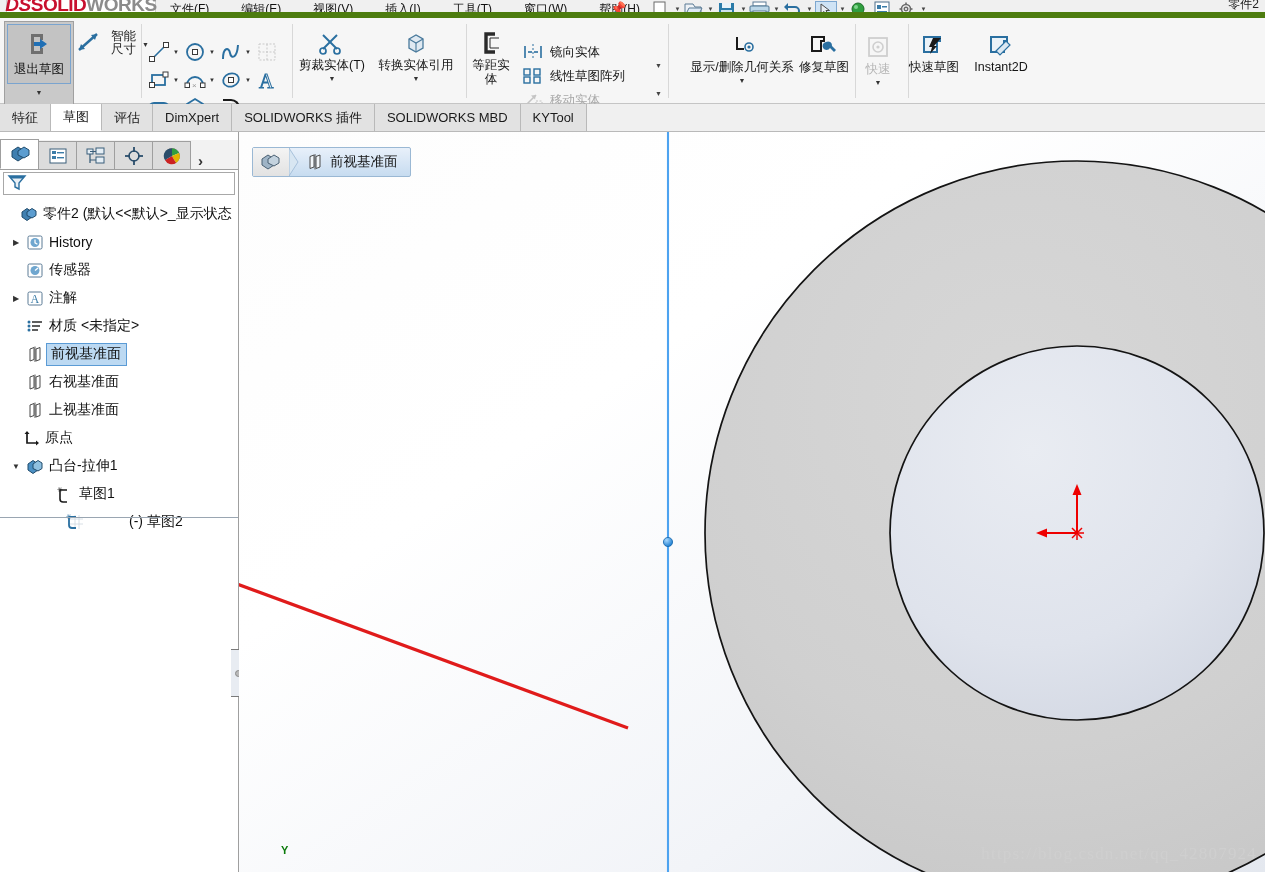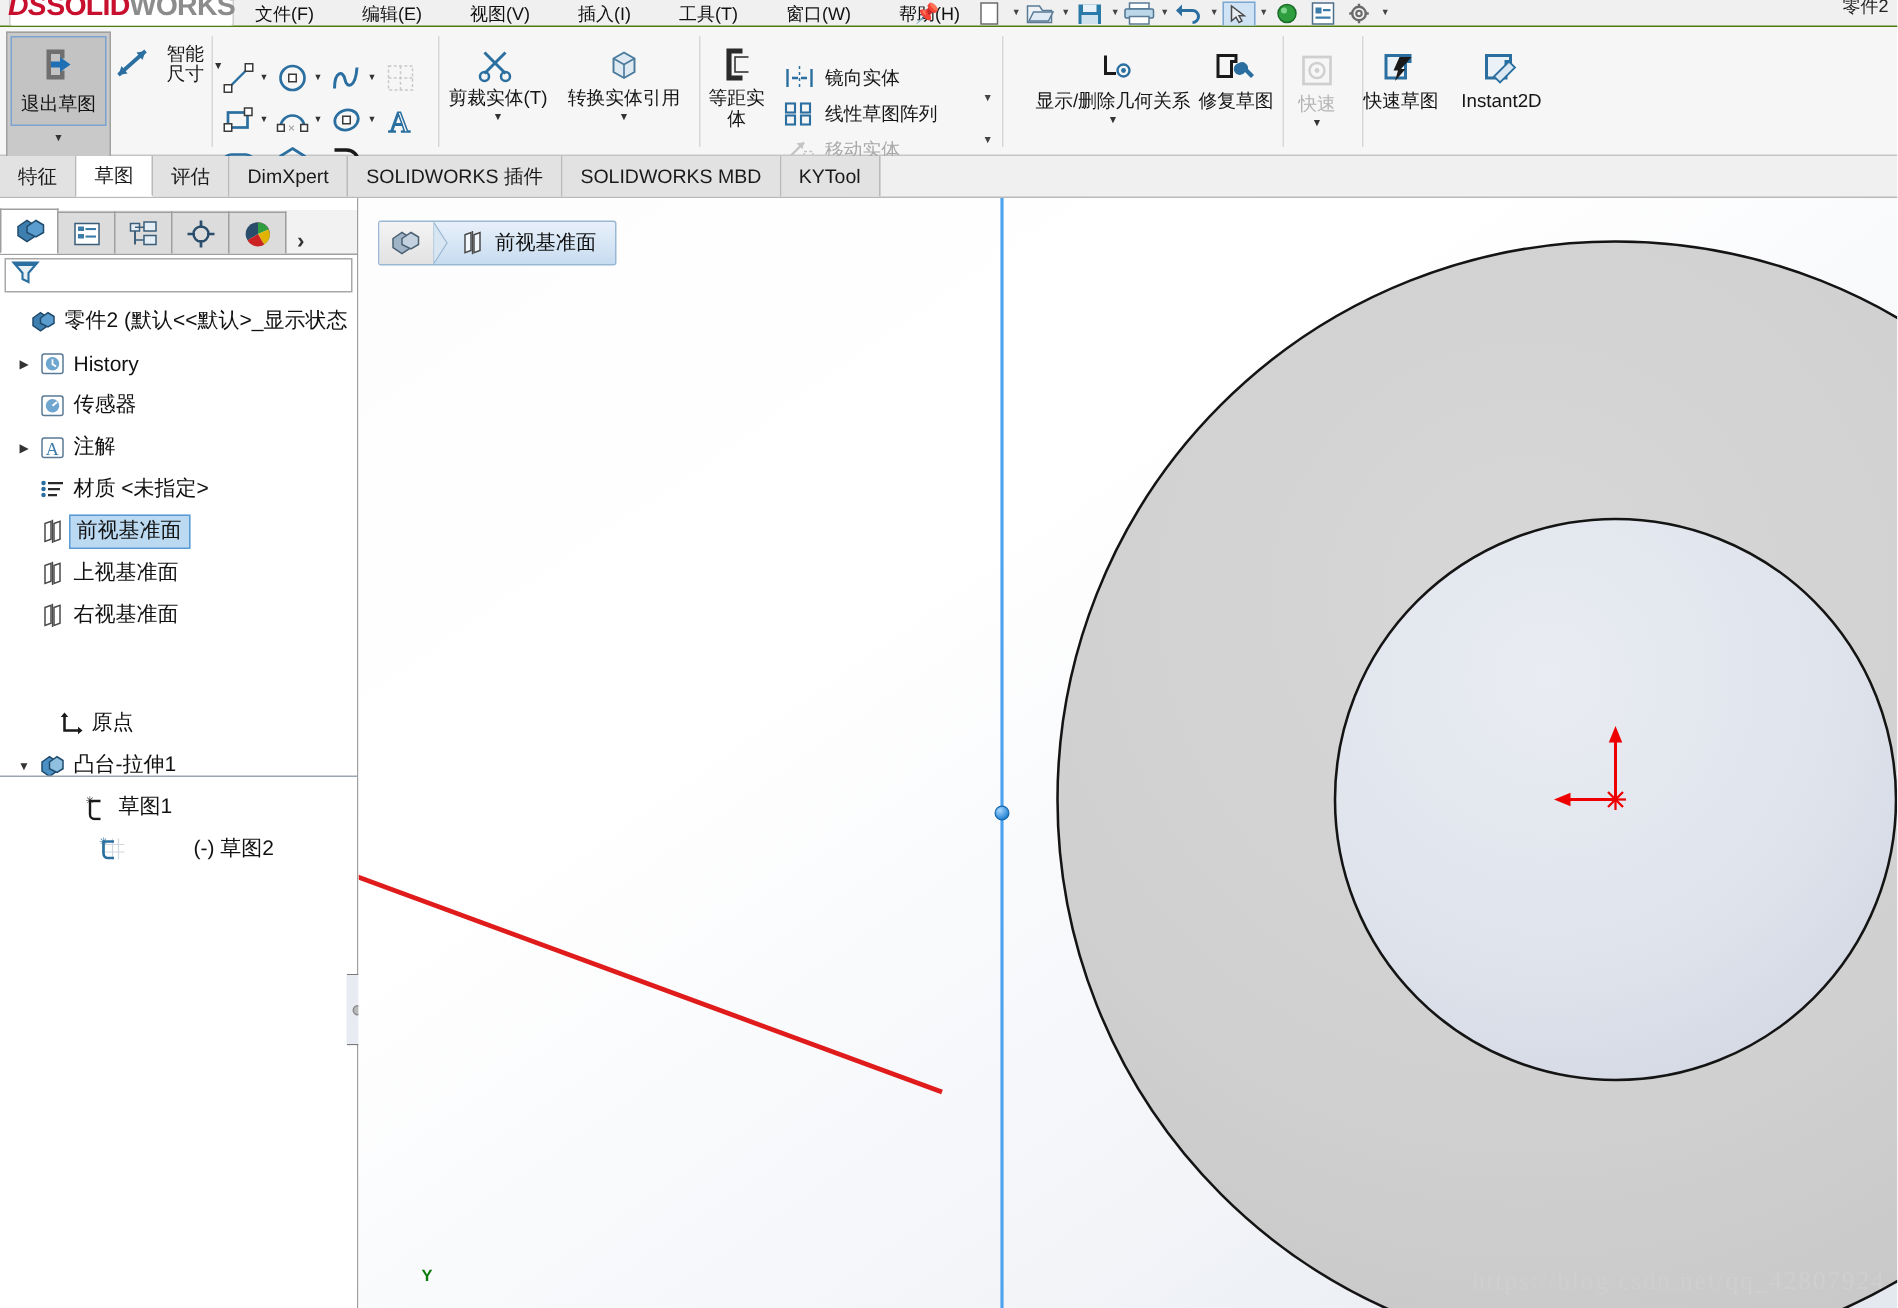--- a/index.html
+++ b/index.html
@@ -8,21 +8,21 @@
     width: 1265px; height: 872px;
     overflow: hidden;
     font-family: "Liberation Sans", "DejaVu Sans", sans-serif;
     background: #ffffff;
   }
   #app { position: relative; width: 1265px; height: 872px; overflow: hidden; }
 
   
   .menubar {
     position: absolute; left: 0; top: 0; width: 1265px; height: 18px;
-    background: #f0f0f0; border-bottom: 1px solid #4d7c0f;
+    background: #f0f0f0; border-bottom: 6px solid #4d7c0f;
     overflow: hidden;
   }
   .logo-tab {
     position: absolute; left: 6px; top: -16px; width: 150px; height: 34px;
     background: #ffffff; border: 1px solid #cfcfcf; border-top: none;
     border-radius: 0 0 3px 3px;
     display: flex; align-items: flex-end; justify-content: center;
     padding-bottom: 1px;
   }
   .logo-text { font-size: 19px; font-weight: bold; letter-spacing: -0.5px; white-space: nowrap; }
@@ -732,36 +732,36 @@
 
       <div class="trow" style="padding-left:8px;">
         <span class="exp"></span>
         <span class="ti">
           <svg width="18" height="17">
               <path d="M4 3 l4 -1.5 v12 l-4 1.5z" fill="#fff" stroke="#4a4a4a"></path>
               <path d="M10 3 l4 -1.5 v12 l-4 1.5z" fill="#fff" stroke="#4a4a4a"></path>
               <line x1="9" y1="0.5" x2="9" y2="16" stroke="#4a4a4a" stroke-width="0.9"></line>
             </svg>
         </span>
-        <span class="tl">上视基准面</span>
+        <span class="tl">右视基准面</span>
       </div>
 
       <div class="trow" style="padding-left:8px;">
         <span class="exp"></span>
         <span class="ti">
           <svg width="18" height="17">
               <path d="M4 3 l4 -1.5 v12 l-4 1.5z" fill="#fff" stroke="#4a4a4a"></path>
               <path d="M10 3 l4 -1.5 v12 l-4 1.5z" fill="#fff" stroke="#4a4a4a"></path>
               <line x1="9" y1="0.5" x2="9" y2="16" stroke="#4a4a4a" stroke-width="0.9"></line>
             </svg>
         </span>
-        <span class="tl">右视基准面</span>
-      </div>
-
-      <div class="trow" style="padding-left:20px;margin-top:44px;">
+        <span class="tl">上视基准面</span>
+      </div>
+
+      <div class="trow" style="padding-left:4px;">
         <span class="exp"></span>
         <span class="ti">
           <svg width="18" height="17">
               <path d="M5 2 v11 h11" fill="none" stroke="#1a1a1a" stroke-width="1.7"></path>
               <path d="M2.5 4 L5 1 L7.5 4" fill="#1a1a1a"></path>
               <path d="M14 10.5 L17 13 L14 15.5" fill="#1a1a1a"></path>
             </svg>
         </span>
         <span class="tl">原点</span>
       </div>

